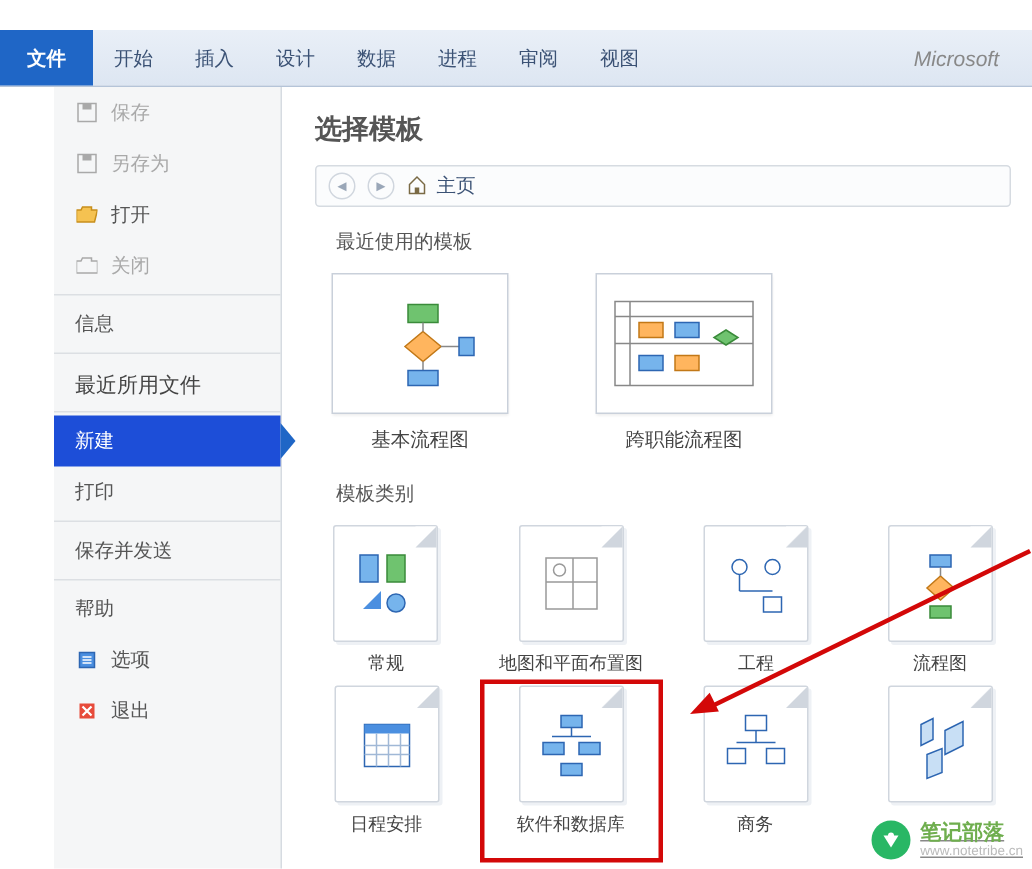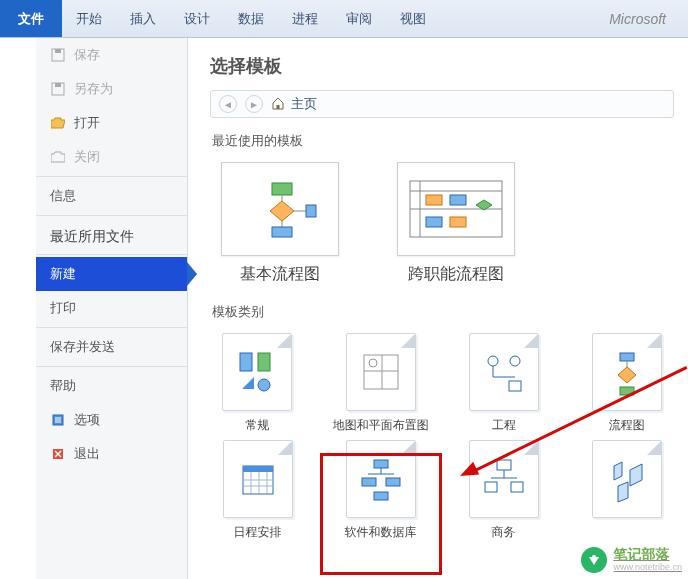--- a/index.html
+++ b/index.html
@@ -1,19 +1,19 @@
 <!DOCTYPE html>
 <html><head>
 <meta charset="utf-8">
 <style>
   * { margin: 0; padding: 0; box-sizing: border-box; font-family: "Microsoft YaHei", SimSun, sans-serif; }
   body { width: 688px; height: 579px; background: #fff; overflow: hidden; position: relative; }
 
   
-  .ribbon { height: 38px; background: linear-gradient(#e9eff7, #dde6f2); display: flex; align-items: stretch; border-bottom: 1px solid #b5c4d8; }
+  .ribbon { height: 38px; background: linear-gradient(#e9eff7, #dde6f2); display: flex; align-items: stretch; border-bottom: 1px solid #b5c4d8; margin-top: 20px; }
   .ribbon .tab { padding: 0 14px; display: flex; align-items: center; font-size: 13px; color: #3b5275; cursor: pointer; }
   .ribbon .tab.file { background: #1f66c6; color: #fff; font-weight: bold; padding: 0 18px; }
   .ribbon .app-title { margin-left: auto; color: #888; padding-right: 22px; font-style: italic; display: flex; align-items: center; font-size: 14px; }
 
   .body-area { display: flex; height: calc(100% - 38px); padding-left: 36px; }
 
   
   .sidebar { width: 152px; background: #f5f6f7; border-right: 1px solid #d6dbe1; display: flex; flex-direction: column; font-size: 13px; }
   .sb-item { display: flex; align-items: center; gap: 8px; padding: 8px 14px; color: #555; cursor: pointer; }
   .sb-item.disabled { color: #a9a9a9; }
@@ -22,27 +22,27 @@
   .sb-header { padding: 10px 14px 6px; font-weight: normal; color: #444; font-size: 14px; }
   .sb-item.active { background: #1d4ed8; color: #fff; position: relative; }
   .sb-item.active::after { content: ""; position: absolute; right: -10px; top: 50%; transform: translateY(-50%); border-left: 10px solid #1f66c6; border-top: 12px solid transparent; border-bottom: 12px solid transparent; }
 
   
   .main { flex: 1; padding: 16px 14px 0 22px; overflow: hidden; }
   .main h2 { font-size: 18px; color: #555; margin-bottom: 12px; font-weight: bold; }
   .breadcrumb { display: flex; align-items: center; gap: 8px; border: 1px solid #d6dbe1; border-radius: 3px; padding: 4px 8px; margin-bottom: 14px; background: #fbfcfd; }
   .bc-btn { width: 18px; height: 18px; border: 1px solid #d0d6de; border-radius: 50%; display: flex; align-items: center; justify-content: center; color: #9aa7b8; font-size: 10px; cursor: pointer; }
   .bc-home { display: flex; align-items: center; gap: 6px; color: #3b5275; font-size: 13px; }
-  .section-label { font-size: 13px; color: #555; margin: 6px 0 6px 2px; }
+  .section-label { font-size: 13px; color: #555; margin: 6px 0 6px 14px; }
 
   .tile-row { display: flex; gap: 36px; padding: 6px 0 12px; flex-wrap: nowrap; }
   .tile { width: 140px; display: flex; flex-direction: column; align-items: center; gap: 8px; cursor: pointer; }
   .tile .thumb { width: 118px; height: 94px; border: 1px solid #c9d0da; background: #fff; display: flex; align-items: center; justify-content: center; box-shadow: 0 1px 2px rgba(0,0,0,0.08); }
   .tile.selected .thumb-wrap { background: #fdd24a; padding: 8px; border: 1px solid #e8a916; border-radius: 2px; }
-  .tile .label { font-size: 16px; color: #444; text-align: center; }
+  .tile .label { font-size: 13px; color: #444; text-align: center; }
 
   .cat-row { display: flex; gap: 28px; padding-top: 6px; flex-wrap: nowrap; }
   .cat-tile { width: 120px; display: flex; flex-direction: column; align-items: center; gap: 6px; cursor: pointer; position: relative; }
   .cat-tile .cat-thumb { width: 70px; height: 78px; border: 1px solid #d0d6de; border-radius: 2px; background: #fff; display: flex; align-items: center; justify-content: center; box-shadow: 2px 2px 0 #eef1f5; position: relative; }
   .cat-tile .cat-thumb::before { content:""; position:absolute; top:0; right:0; width:14px; height:14px; background:linear-gradient(135deg, #fff 48%, #d0d6de 52%);}
   .cat-tile .label { font-size: 12px; color: #444; text-align: center; white-space: nowrap; }
 
   .highlight-box { position: absolute; border: 3px solid #d30808; pointer-events: none; }
   .arrow-line { position: absolute; background: #d30808; transform-origin: left center; pointer-events:none; }
   .arrow-head { position:absolute; width:0; height:0; border-right:18px solid #d30808; border-top:7px solid transparent; border-bottom:7px solid transparent; pointer-events:none; transform-origin: left center;}

